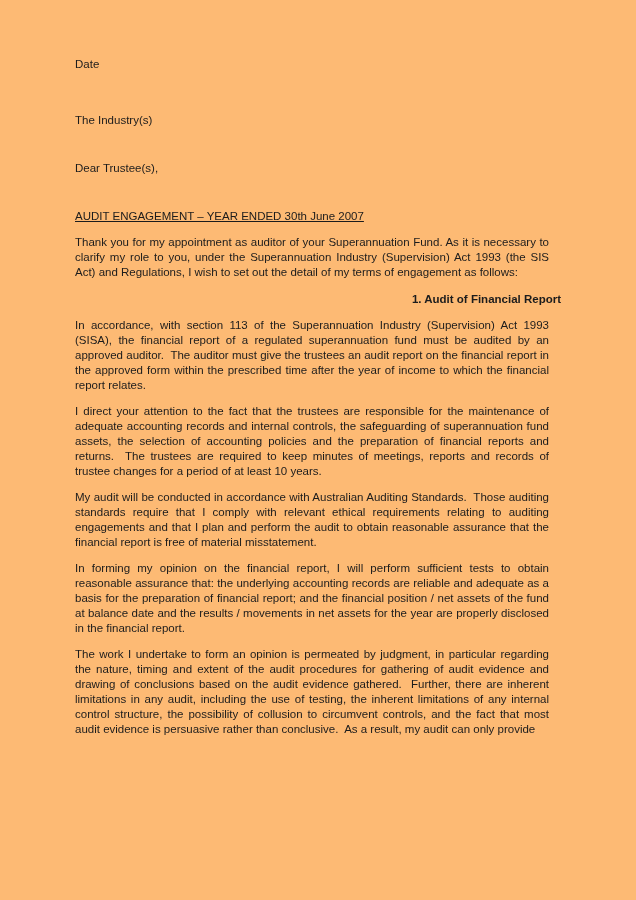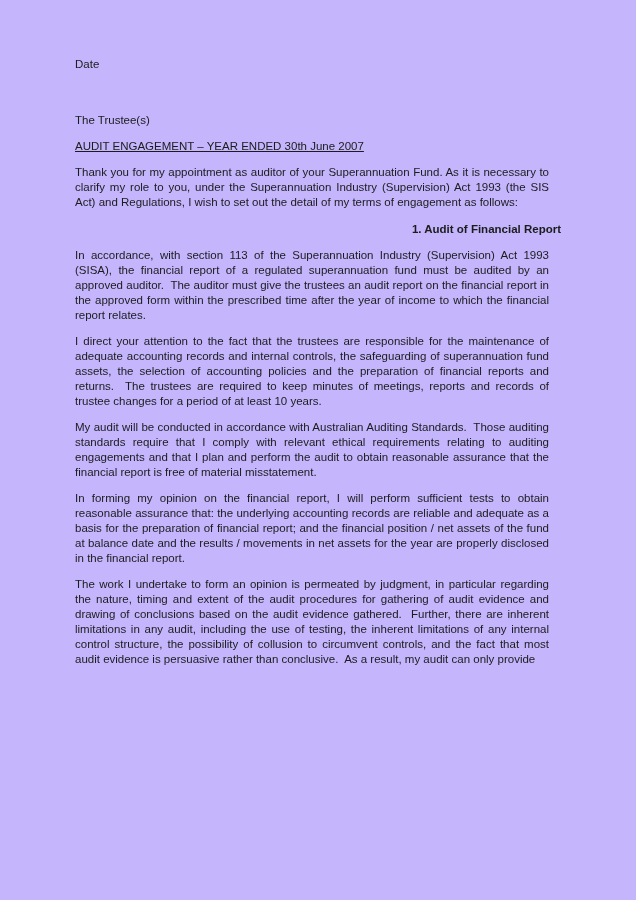--- a/index.html
+++ b/index.html
@@ -4,21 +4,21 @@
 <style>
   html, body {
     margin: 0;
     padding: 0;
     background: #ffffff;
   }
   .page {
     width: 636px;
     height: 900px;
     box-sizing: border-box;
-    background: #c4b5fd;
+    background: #fdba74;
     padding: 57px 75px 0 75px;
     font-family: "Liberation Sans", sans-serif;
     font-size: 11.5px;
     line-height: 15px;
     color: #1c1c1c;
     overflow: hidden;
   }
   .date-line {
     margin: 0 0 41px 0;
   }
@@ -44,23 +44,24 @@
   }
 </style>
 </head>
 <body>
 
 <div class="page">
 
   <div class="date-line">Date</div>
 
   <div>
-    <div class="addr-line">The Trustee(s)</div>
+    <div class="addr-line">The Industry(s)</div>
   </div>
 
+  <div class="salutation">Dear Trustee(s),</div>
 
   <div class="subject-line">AUDIT ENGAGEMENT – YEAR ENDED 30th June 2007</div>
 
   <div class="para">Thank you for my appointment as auditor of your Superannuation Fund. As it is necessary to clarify my role to you, under the Superannuation Industry (Supervision) Act 1993 (the SIS Act) and Regulations, I wish to set out the detail of my terms of engagement as follows:</div>
 
   <div class="section-heading">1. Audit of Financial Report</div>
 
   <div class="para">In accordance, with section 113 of the Superannuation Industry (Supervision) Act 1993 (SISA), the financial report of a regulated superannuation fund must be audited by an approved auditor.  The auditor must give the trustees an audit report on the financial report in the approved form within the prescribed time after the year of income to which the financial report relates.</div>
   <div class="para">I direct your attention to the fact that the trustees are responsible for the maintenance of adequate accounting records and internal controls, the safeguarding of superannuation fund assets, the selection of accounting policies and the preparation of financial reports and returns.  The trustees are required to keep minutes of meetings, reports and records of trustee changes for a period of at least 10 years.</div>
   <div class="para">My audit will be conducted in accordance with Australian Auditing Standards.  Those auditing standards require that I comply with relevant ethical requirements relating to auditing engagements and that I plan and perform the audit to obtain reasonable assurance that the financial report is free of material misstatement.</div>

